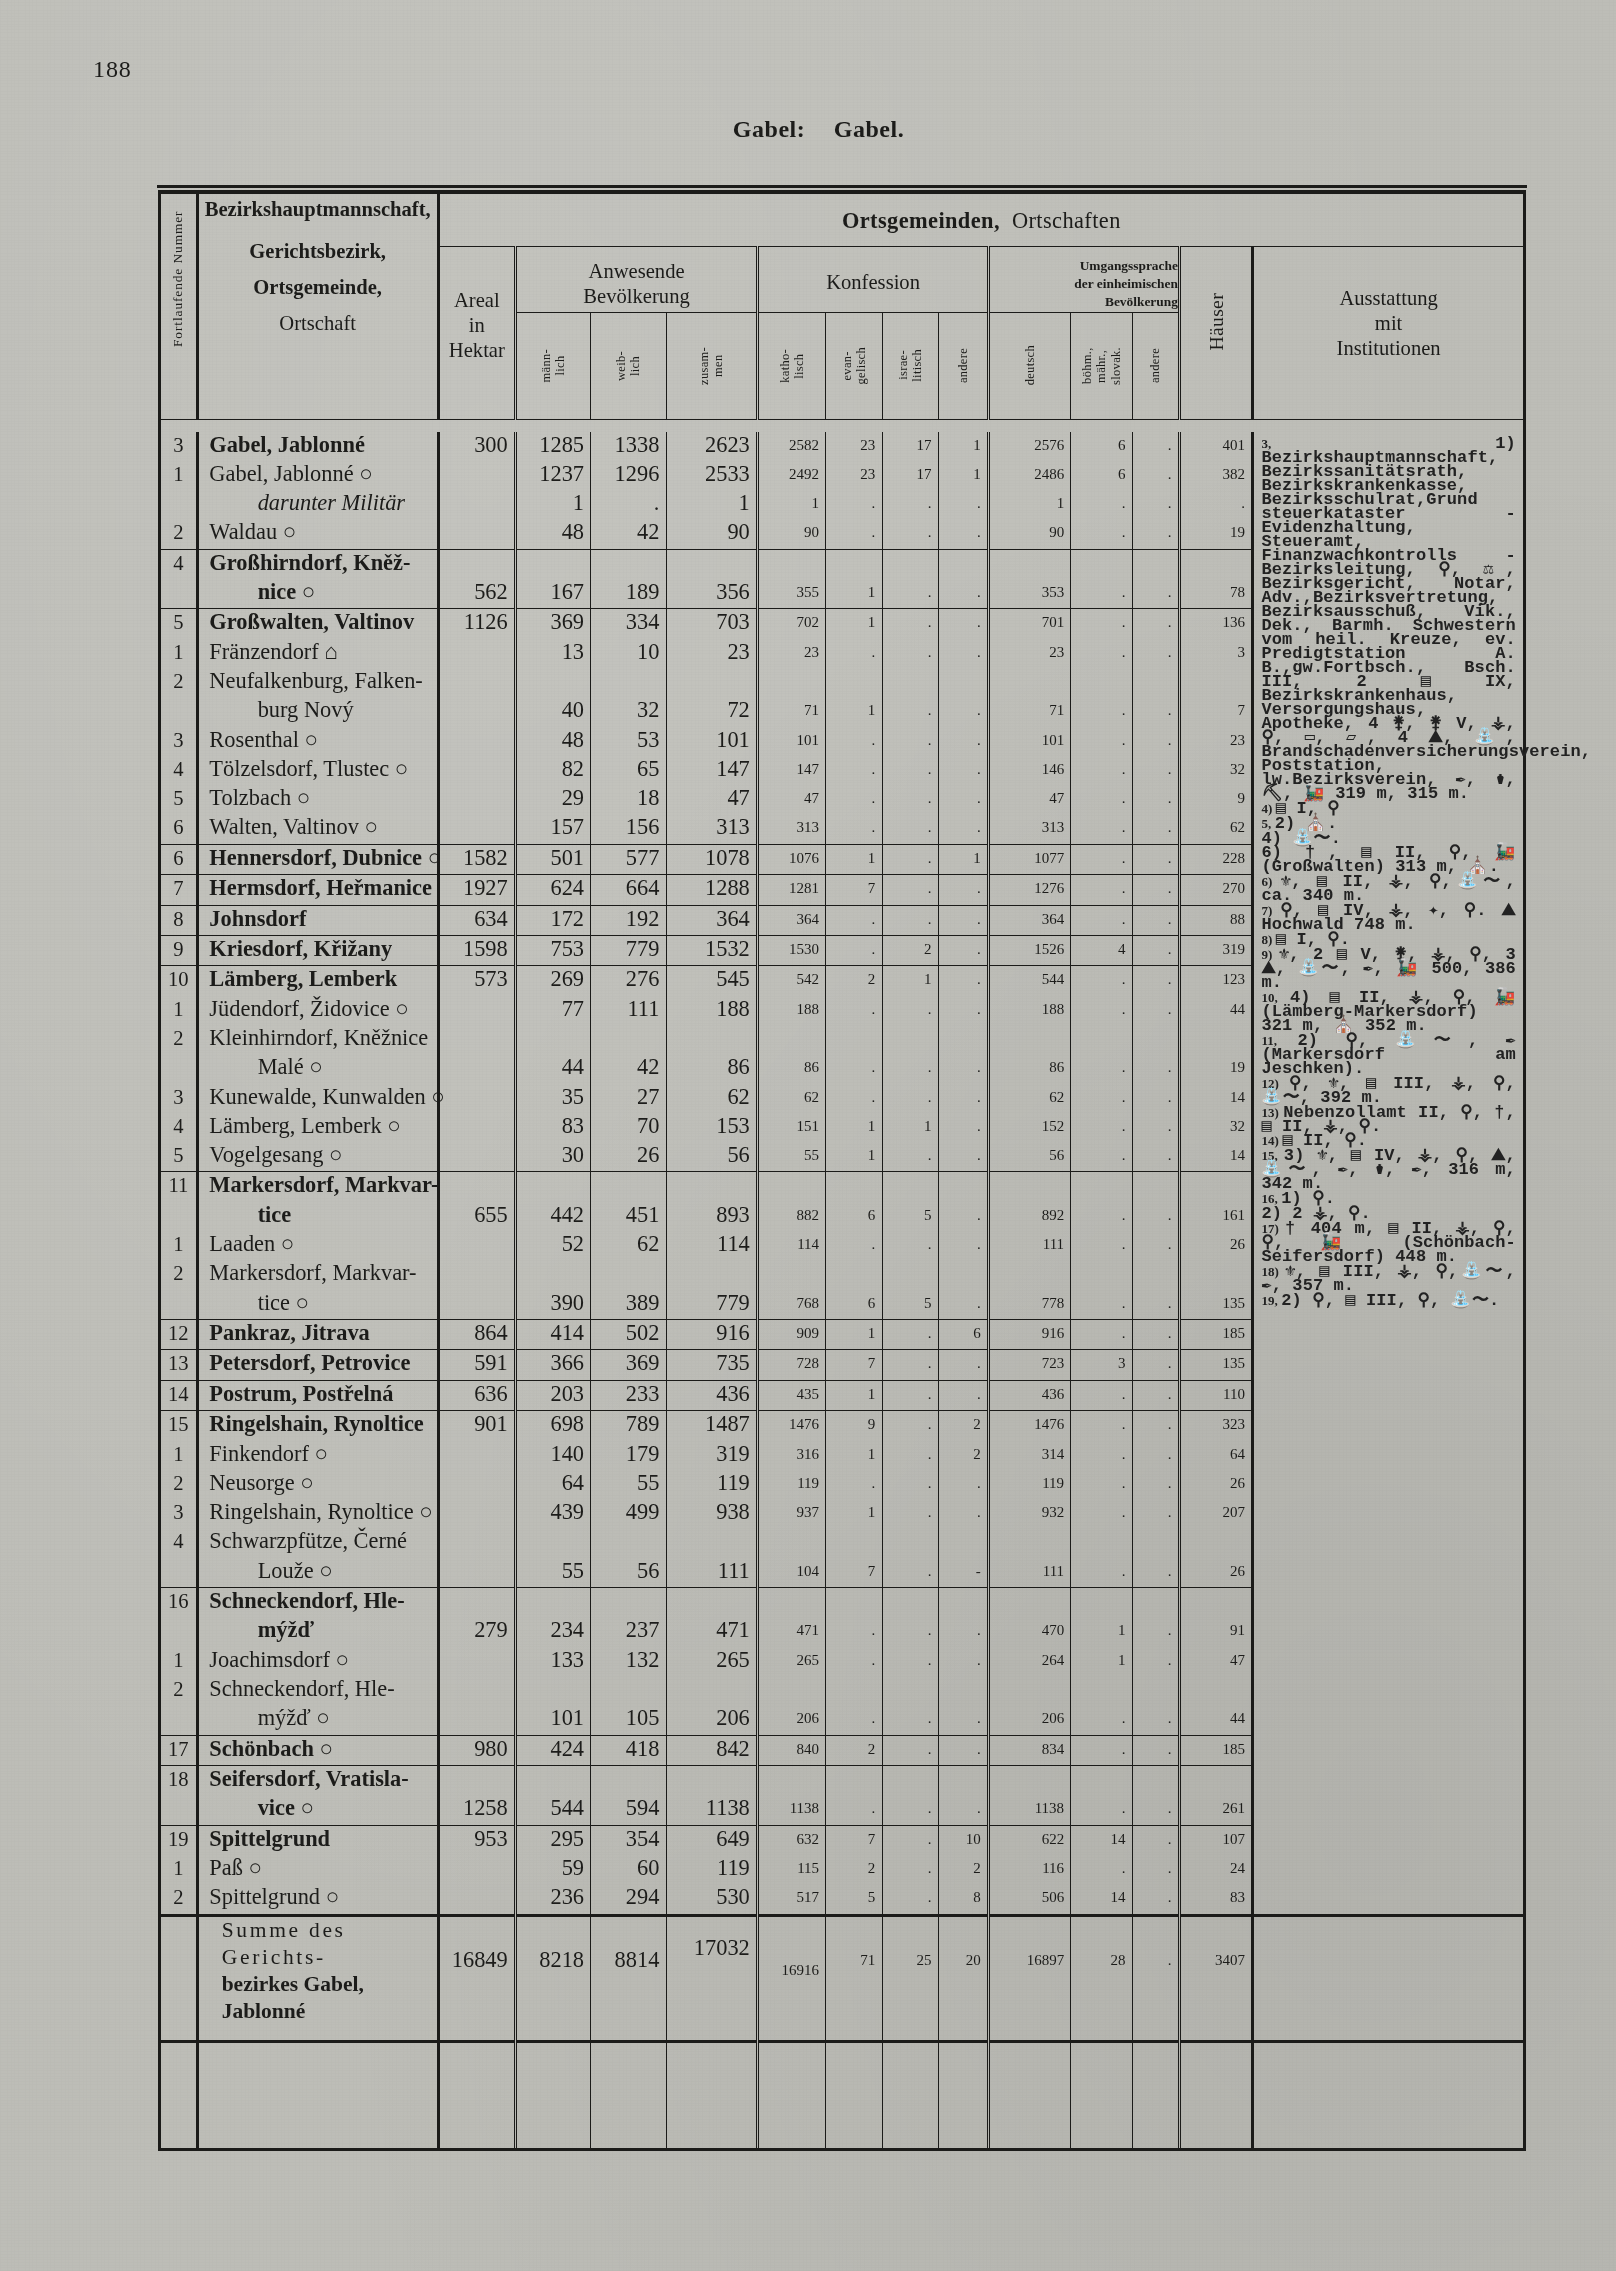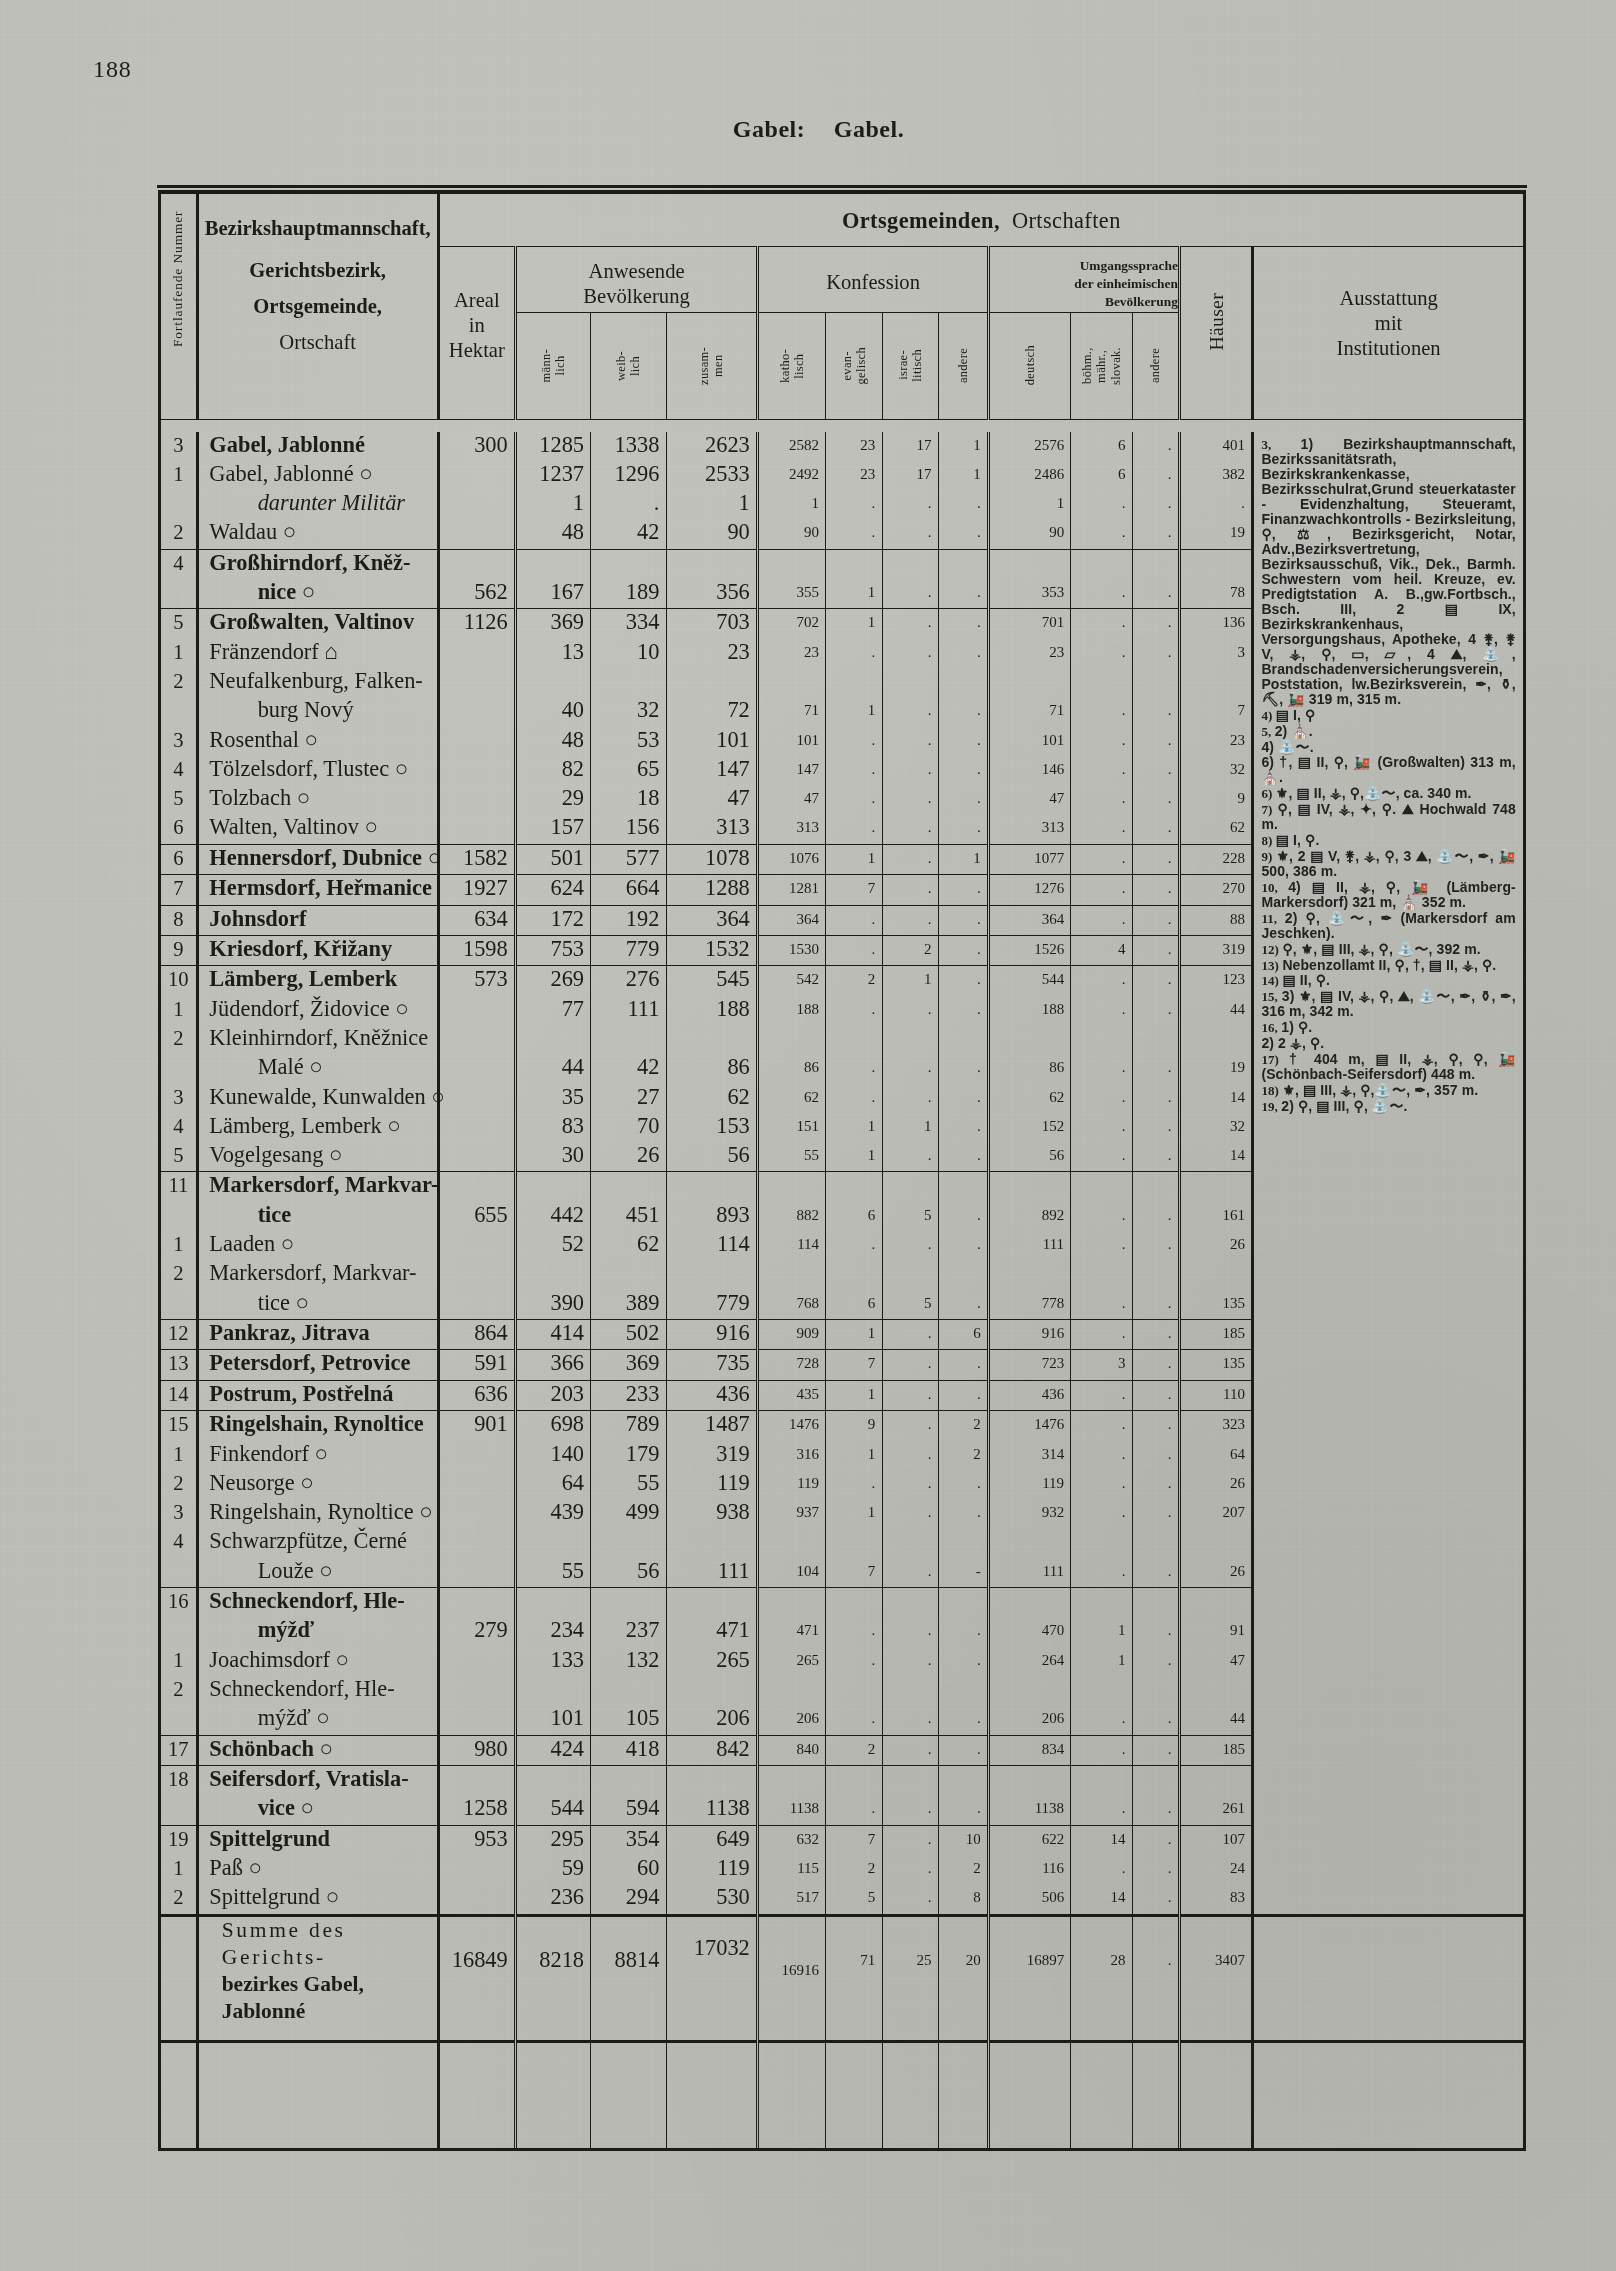--- a/index.html
+++ b/index.html
@@ -94,21 +94,21 @@
   .ind{ padding-left:59px; }
   td.grp{ border-top:1.8px solid #1b1b19; }
 
   .inst{
     font-size:13px; line-height:14px; text-align:justify;
     padding:5.4px 7.2px 0 7.2px; font-weight:bold; color:#222;
     letter-spacing:0.1px;
   }
   .inst p{ margin:0; }
   .inst .lead{ font-weight:bold; }
-  .sym{ font-family:Liberation Sans, sans-serif; font-size:14px; }
+  .sym{ font-family:Liberation Mono, monospace; font-size:17px; }
 
   .sumrow td{ border-top:3.6px solid #1b1b19; }
   .sumlabel{ font-size:21.5px; line-height:27px; padding-left:23px; }
   .sumlabel .sp{ letter-spacing:2.7px; }
 
   .tailrow td{ border-top:3.6px solid #1b1b19; height:107px; }
 </style>
 </head>
 <body>
 
@@ -141,21 +141,21 @@
     <col style="width:47px">
     <col style="width:73px">
     <col style="width:269px">
   </colgroup>
 
   <thead>
     <tr>
       <th rowspan="3" style="border-right:none;">
         <div class="rot-num" style="height:170px;">Fortlaufende Nummer</div>
       </th>
-      <th rowspan="3" class="vl-thick h-stub" style="padding-top:19px;margin-left:6px;">
+      <th rowspan="3" class="vl-thick h-stub" style="padding-top:0;margin-left:6px;">
         <div>Bezirkshauptmannschaft,</div>
         <div style="height:10.7px"></div>
         <div>Gerichtsbezirk,</div>
         <div style="height:5.4px"></div>
         <div>Ortsgemeinde,</div>
         <div style="height:5.4px"></div>
         <div style="font-weight:normal">Ortschaft</div>
       </th>
       <th colspan="13" class="vl-thick h-top" style="border-bottom:1.4px solid #1b1b19;height:52px;padding-top:14.3px;">
         <span>Ortsgemeinden,</span>

